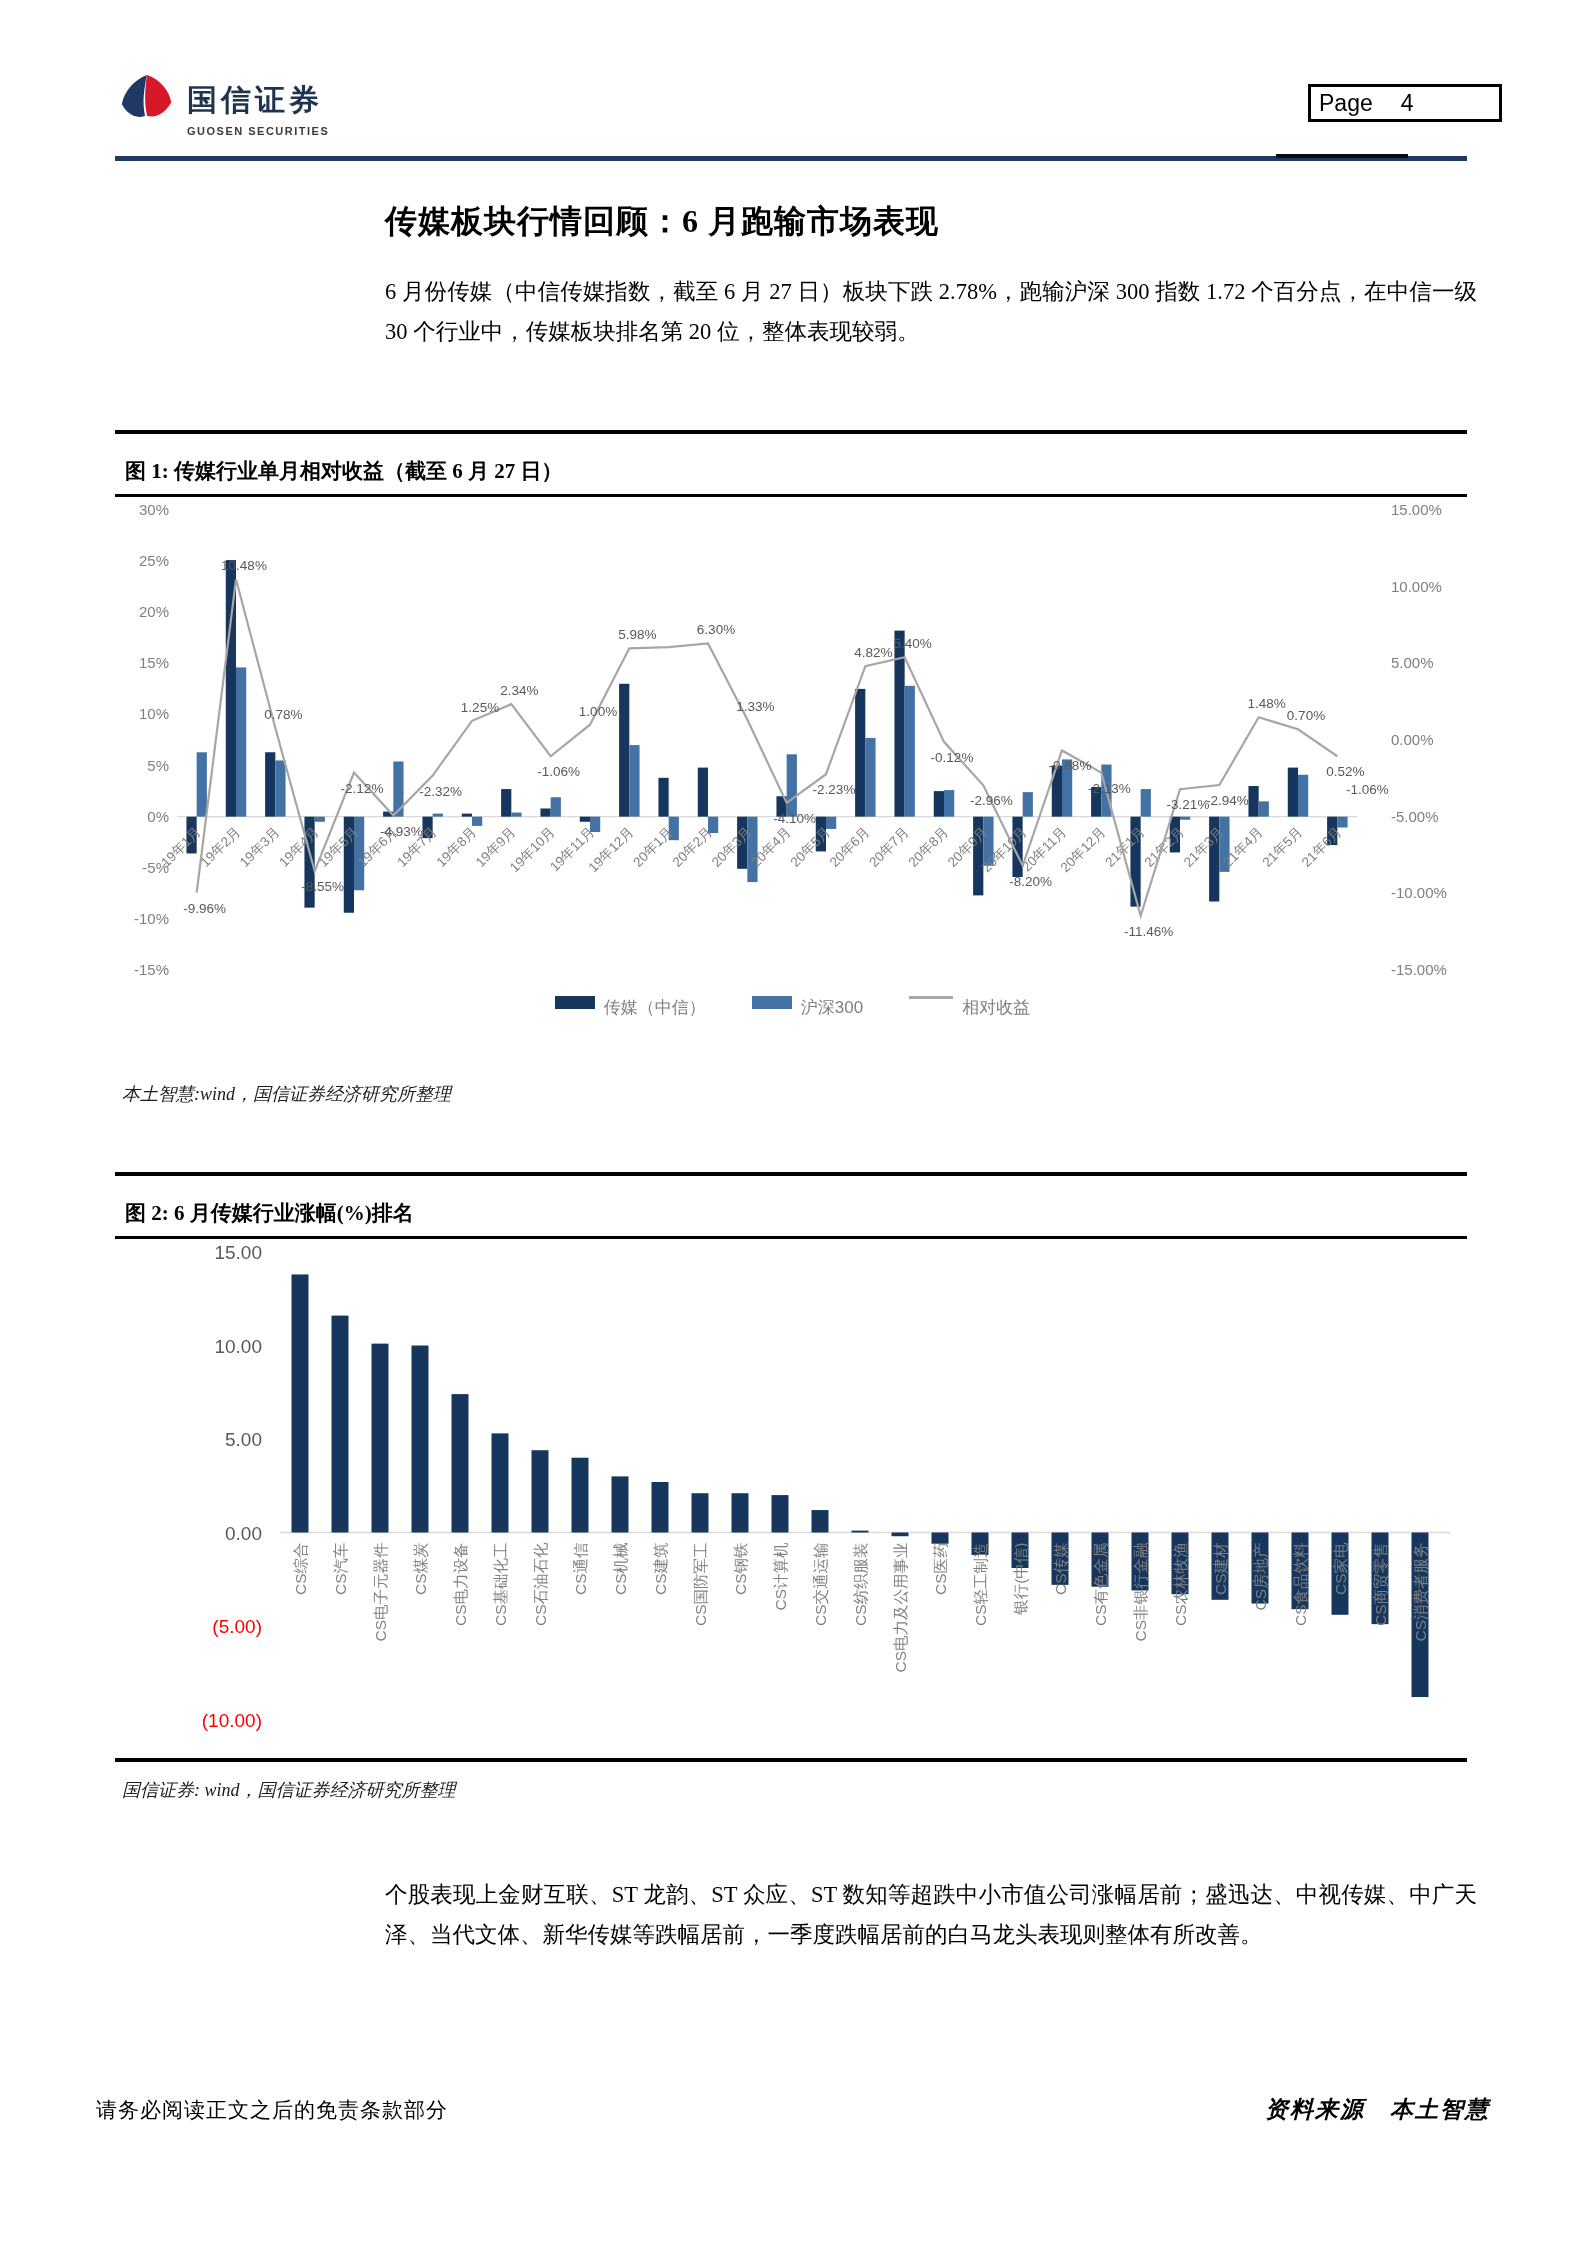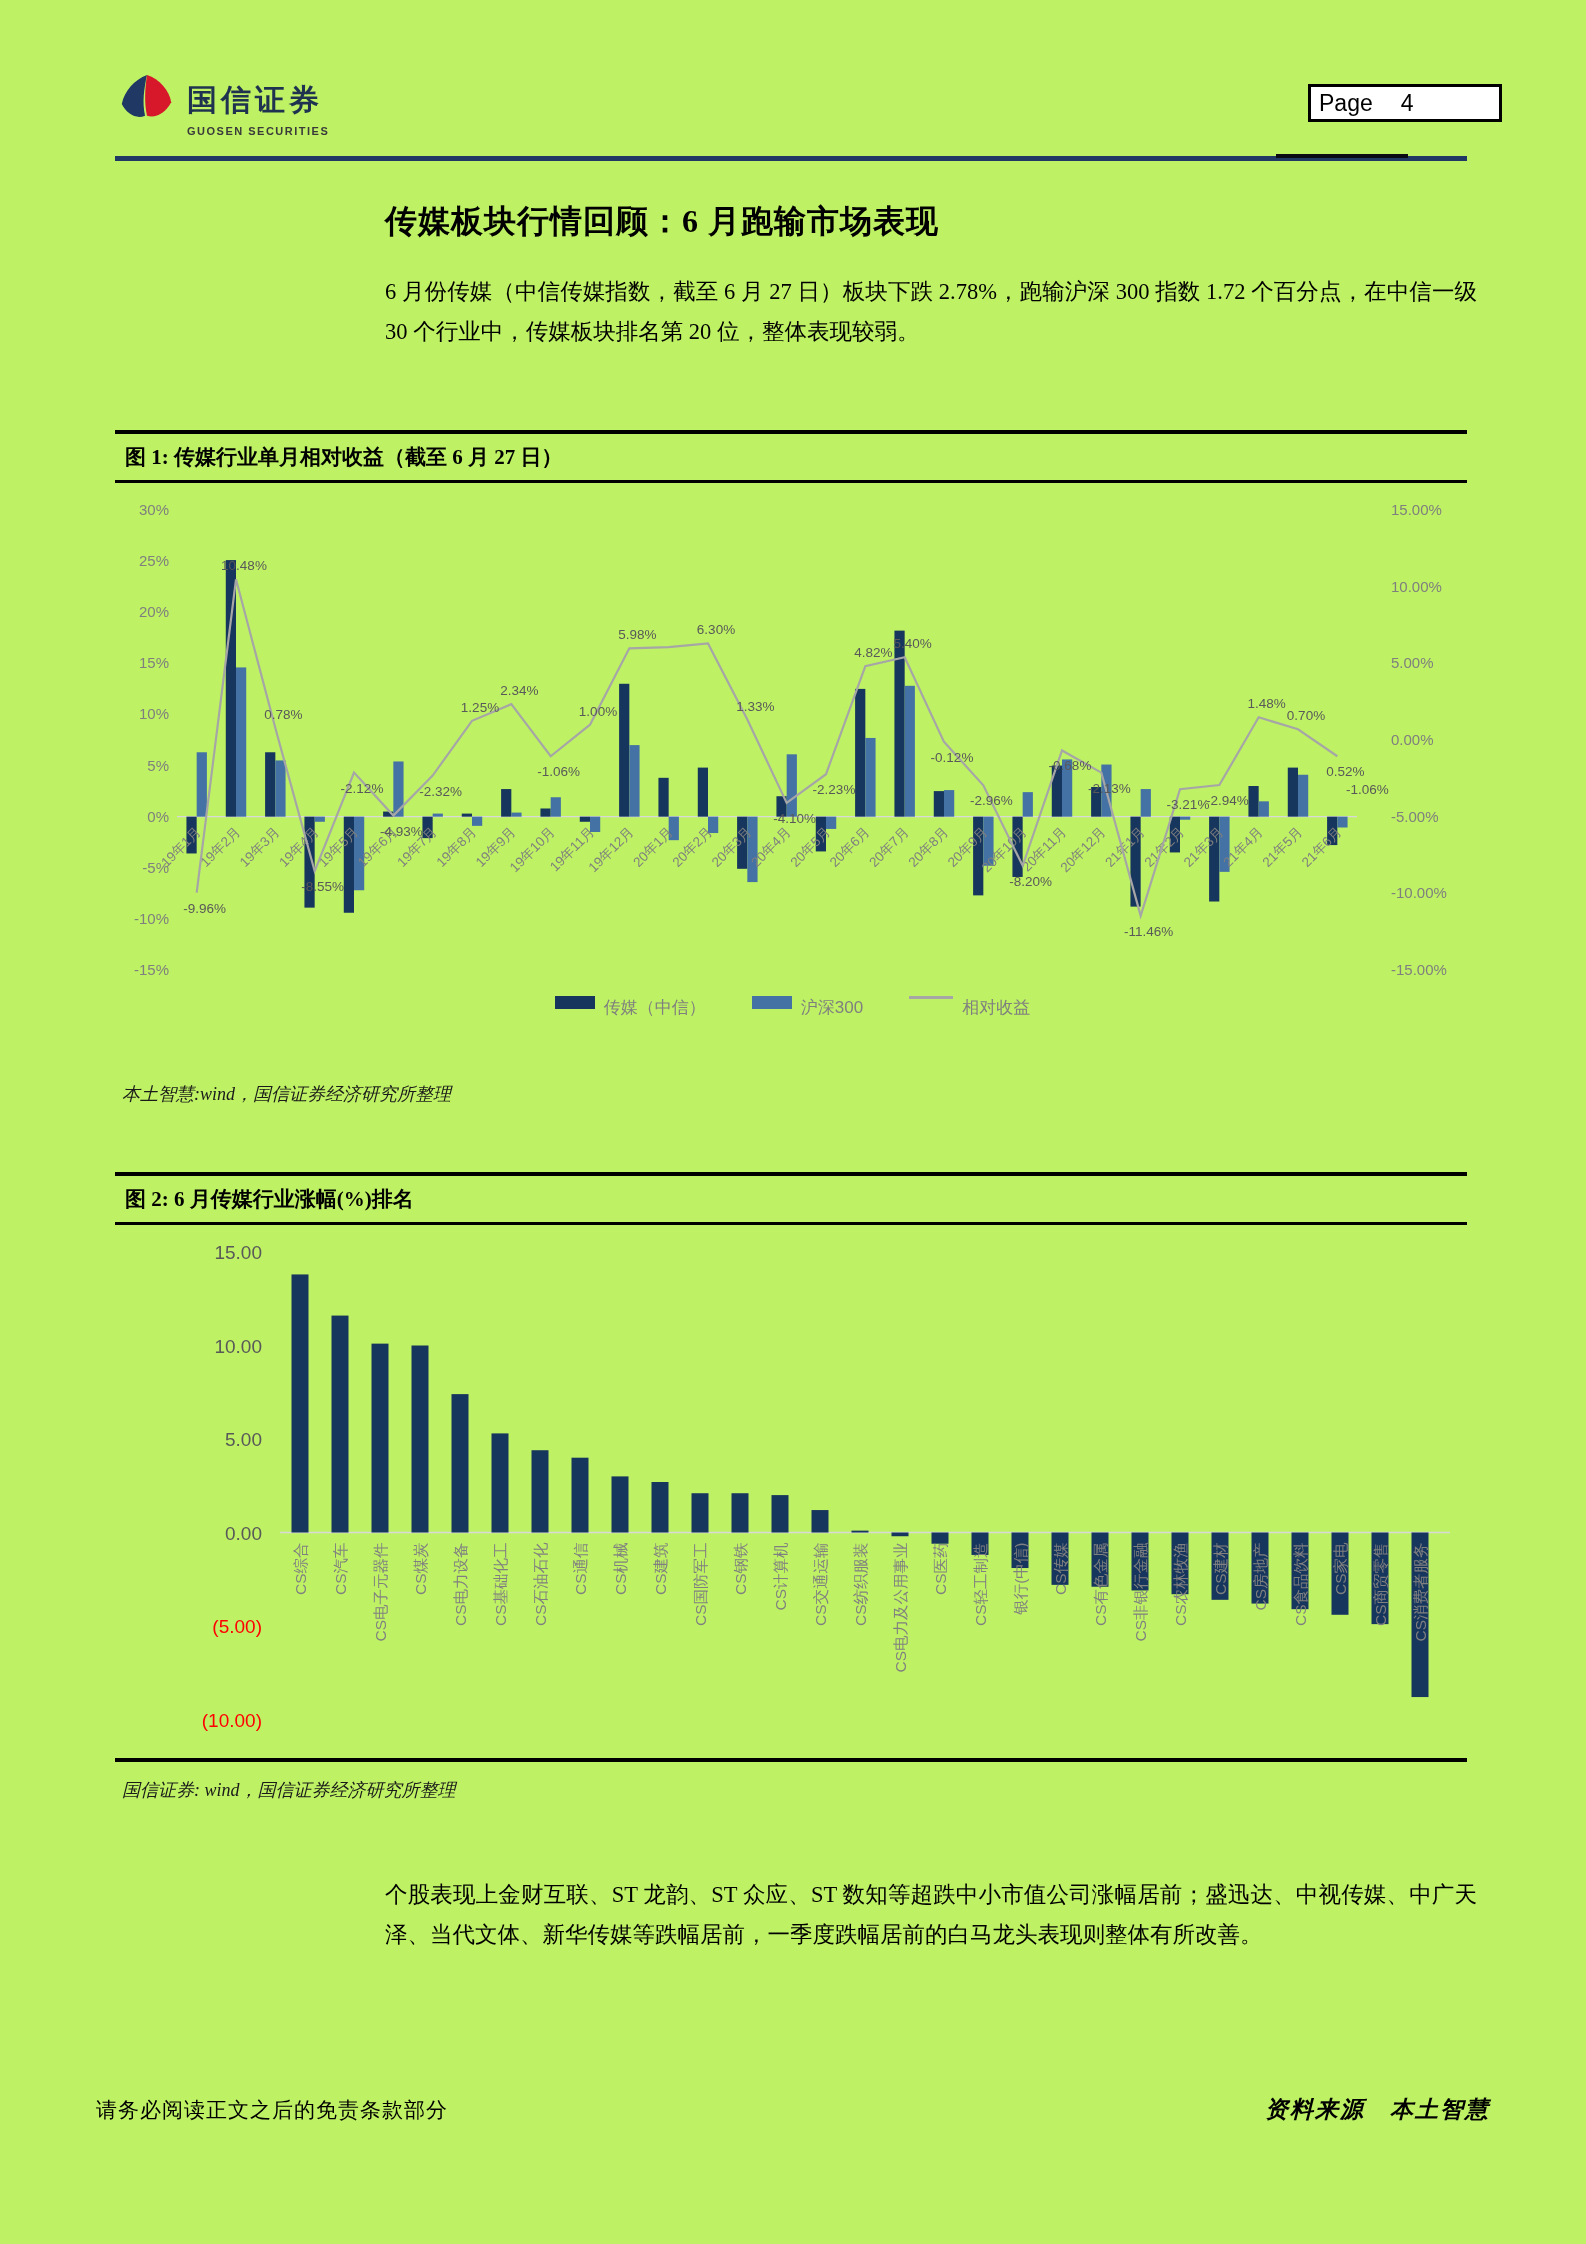--- a/index.html
+++ b/index.html
@@ -1,37 +1,37 @@
 <!DOCTYPE html>
 <html><head>
 <meta charset="utf-8">
 <style>
   html,body{margin:0;padding:0;background:#e8e8e8;}
-  .page{position:relative;width:1586px;height:2244px;background:#bef264;margin:0 auto;
+  .page{position:relative;width:1586px;height:2244px;background:#ffffff;margin:0 auto;
         font-family:"Liberation Serif","DejaVu Serif",serif;color:#000;overflow:hidden;}
   
   .logo-wrap{position:absolute;left:115px;top:72px;display:flex;align-items:flex-start;}
   .logo-mark{width:62px;height:70px;}
   .logo-text{margin-left:10px;margin-top:8px;}
   .logo-cn{font-size:30px;font-weight:bold;color:#1f3250;font-family:"Liberation Sans",sans-serif;letter-spacing:4px;}
   .logo-en{font-size:11px;color:#3a3a3a;font-family:"Liberation Sans",sans-serif;letter-spacing:1.5px;margin-top:4px;font-weight:bold;}
   .page-box{position:absolute;left:1268px;top:84px;width:194px;height:38px;border:3px solid #000;
             box-sizing:border-box;font-family:"Liberation Sans",sans-serif;font-size:23px;
             display:flex;align-items:center;padding-left:8px;background:#fff;margin-left:40px;}
   .page-box .num{margin-left:28px;}
   .head-rule{position:absolute;left:115px;top:156px;width:1352px;height:5px;background:#1f3864;}
   .head-rule-dark{position:absolute;left:1276px;top:154px;width:132px;height:4px;background:#0a0a14;}
   
   .doc-title{position:absolute;left:385px;top:200px;width:1100px;font-size:32px;font-weight:bold;letter-spacing:1px;}
   .para{position:absolute;left:385px;width:1092px;font-size:22.5px;line-height:40px;text-align:justify;}
   .para1{top:272px;}
   .para2{top:1875px;}
   
   .fig-caption{position:absolute;left:115px;width:1352px;border-top:4px solid #000;border-bottom:3px solid #000;
-               box-sizing:border-box;font-weight:bold;font-size:21px;padding:9px 0 9px 10px;}
+               box-sizing:border-box;font-weight:bold;font-size:21px;padding:23px 0 9px 10px;}
   .fig1-caption{top:430px;}
   .fig2-caption{top:1172px;}
   .fig2-endline{position:absolute;left:115px;top:1758px;width:1352px;height:4px;background:#000;}
   .source{position:absolute;left:122px;font-size:18px;font-style:italic;color:#1a1a1a;}
   .source1{top:1082px;}
   .source2{top:1778px;}
   
   .chart1{position:absolute;left:115px;top:488px;width:1355px;height:500px;}
   .legend1{position:absolute;left:115px;top:996px;width:1355px;display:flex;justify-content:center;gap:46px;
            font-family:"Liberation Sans","DejaVu Sans",sans-serif;font-size:17px;color:#7f7f7f;}

